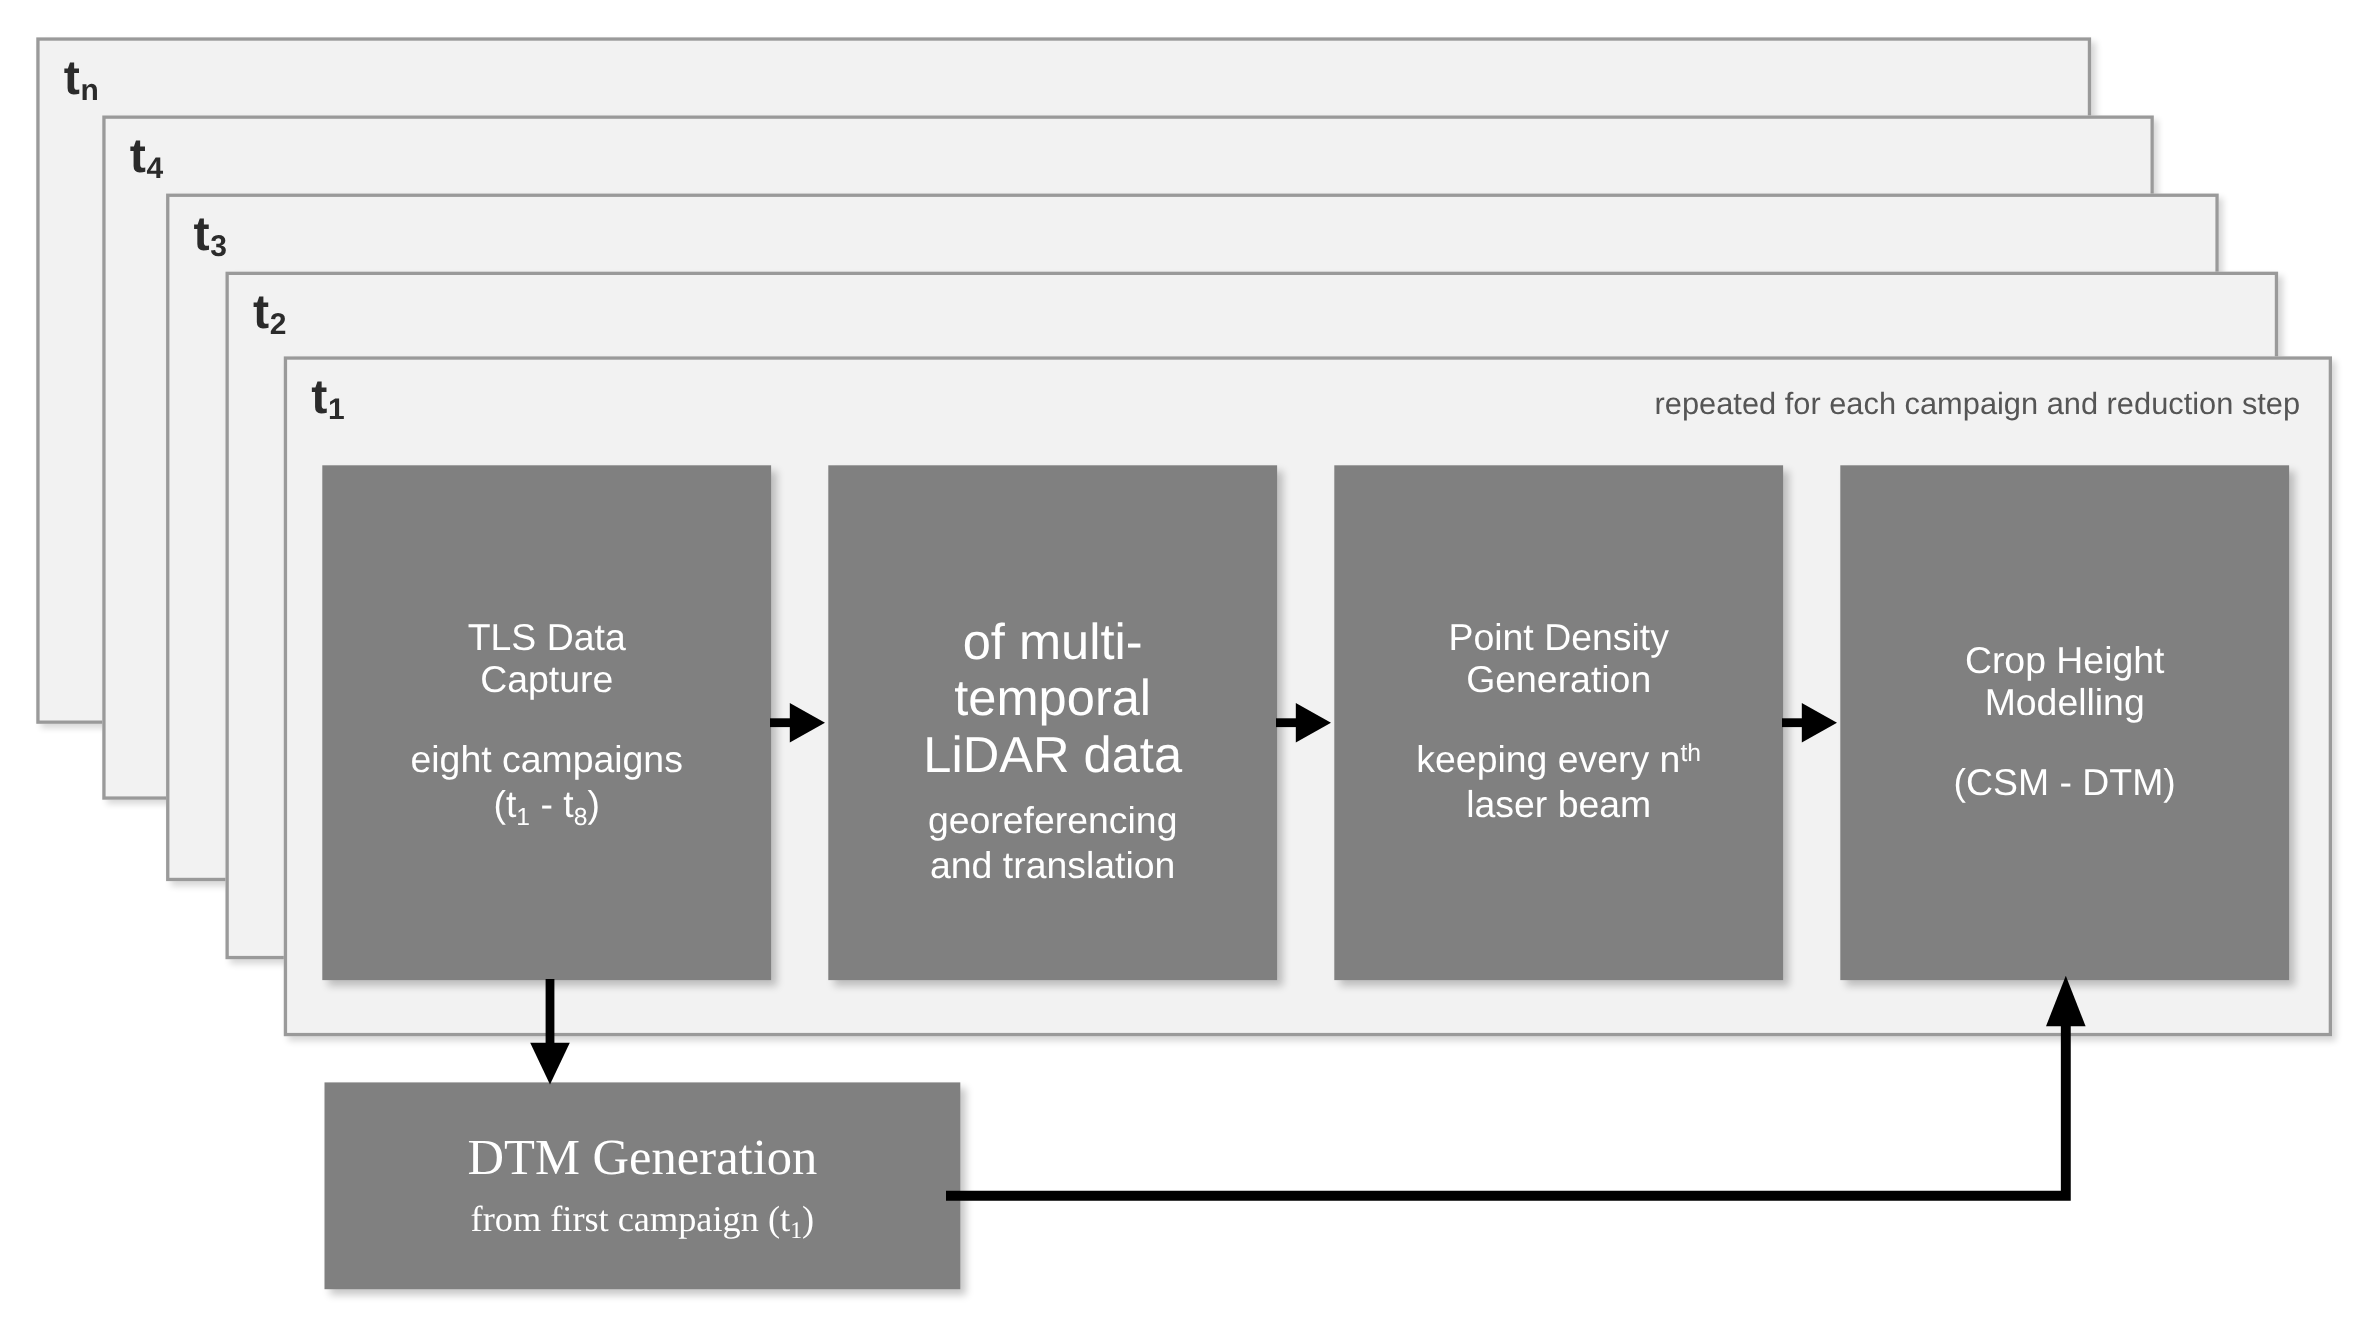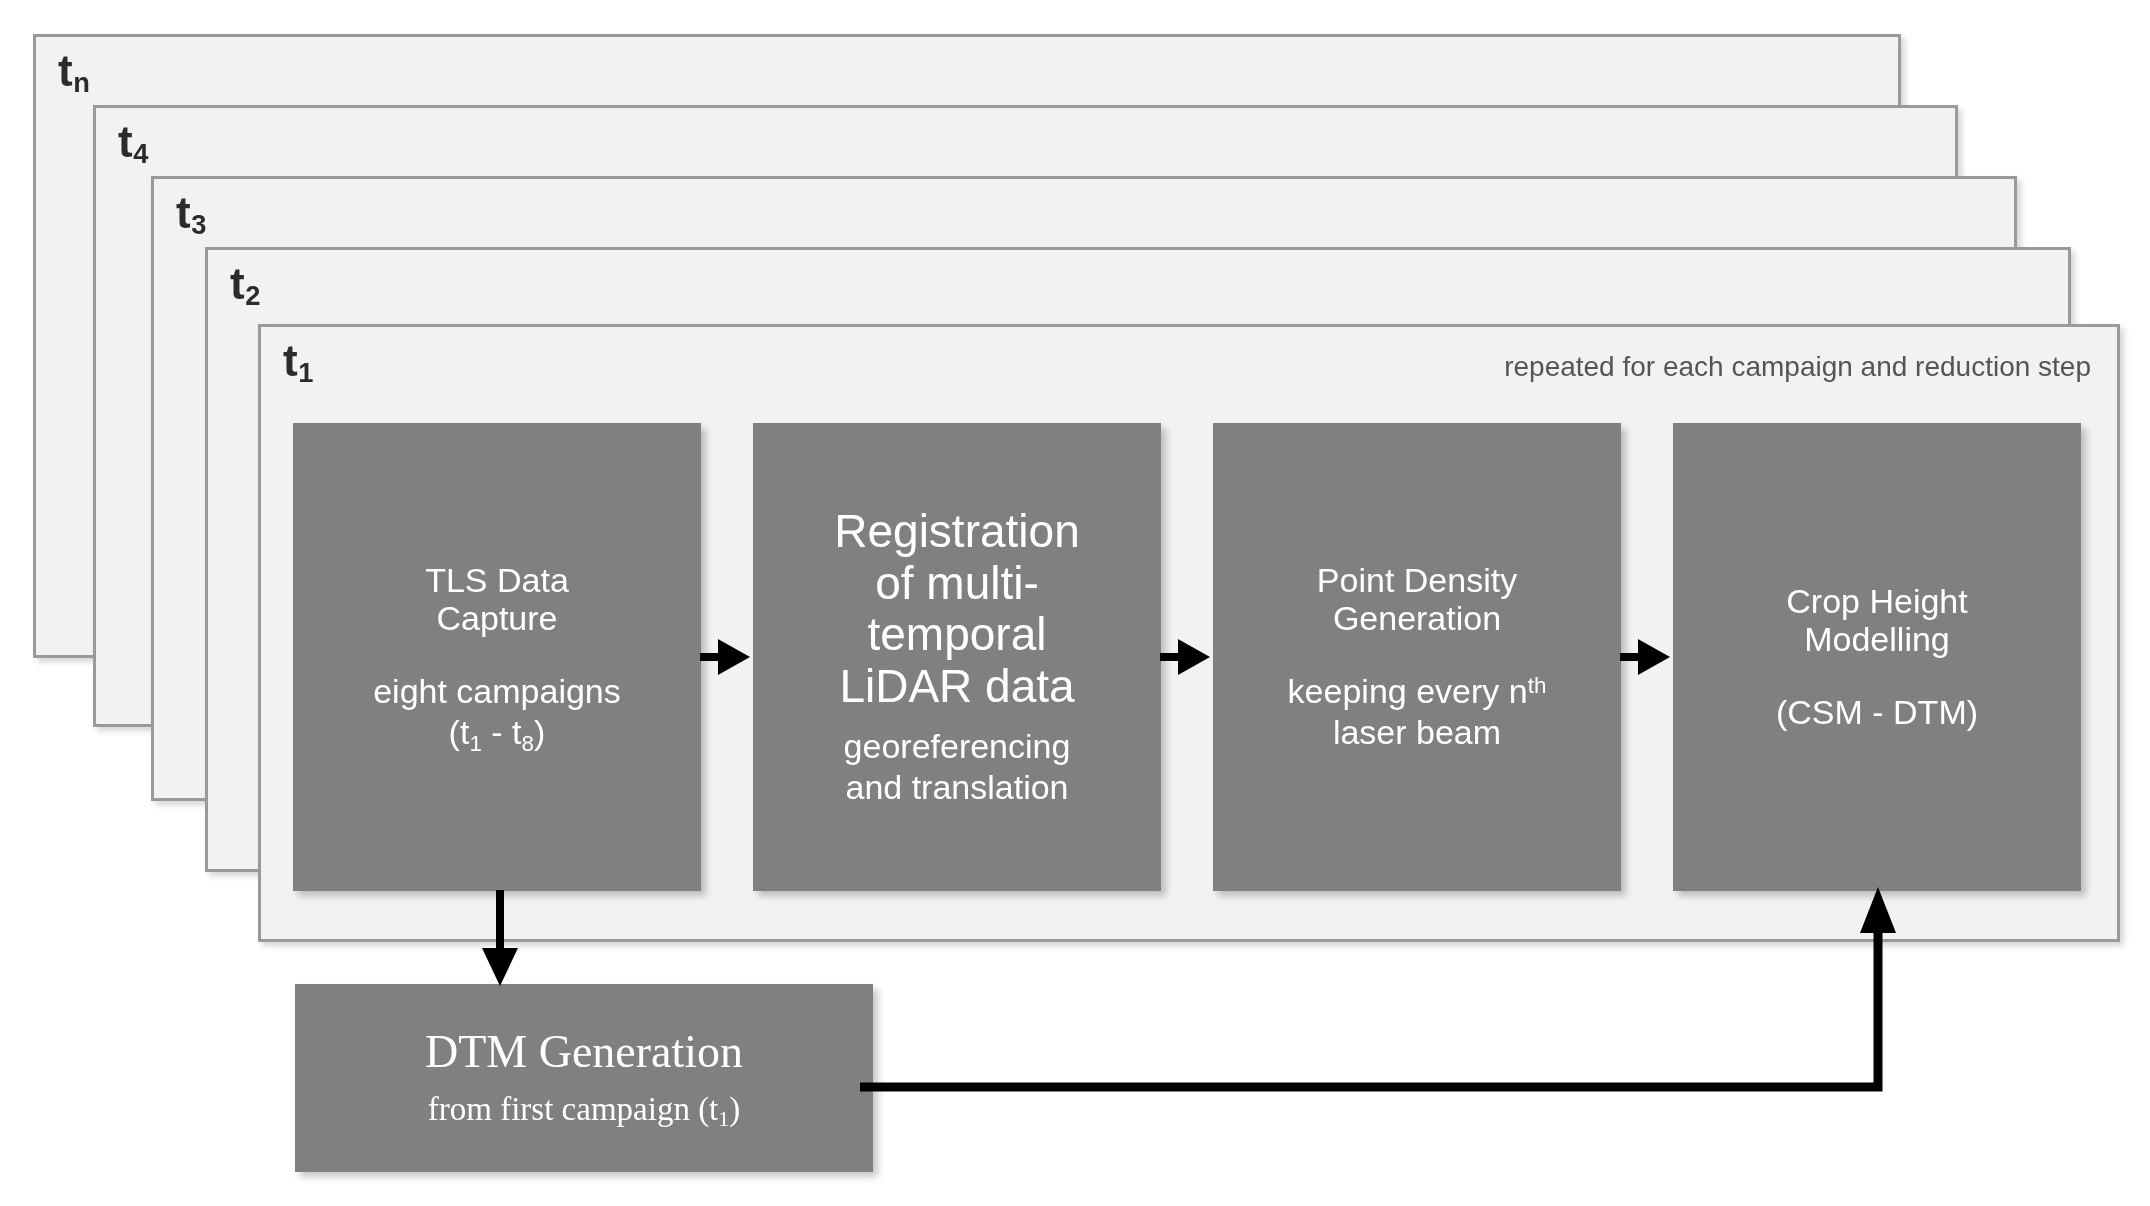--- a/index.html
+++ b/index.html
@@ -211,21 +211,21 @@
       <span>Capture</span>
     </div>
     <div class="sub">
       <span>eight campaigns</span><br>
       <span>(t</span><sub>1</sub><span> - t</span><sub>8</sub><span>)</span>
     </div>
   </div>
 
   <div class="pbox" id="box-reg">
     <div class="title">
-      <span>Registration</span><br>
+      <br>
       <span>of multi-</span><br>
       <span>temporal</span><br>
       <span>LiDAR data</span>
     </div>
     <div class="sub">
       <span>georeferencing</span><br>
       <span>and translation</span>
     </div>
   </div>
 

